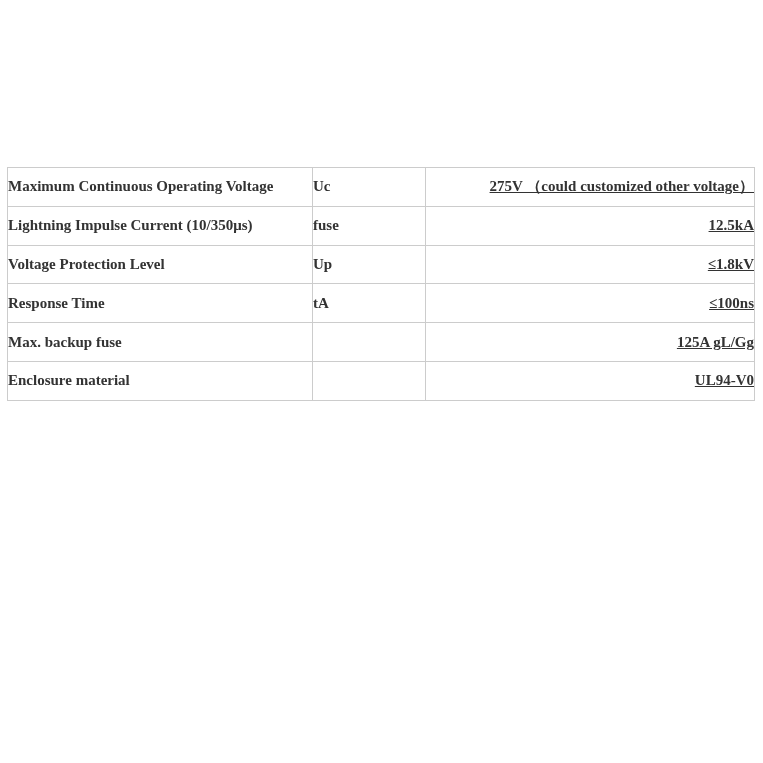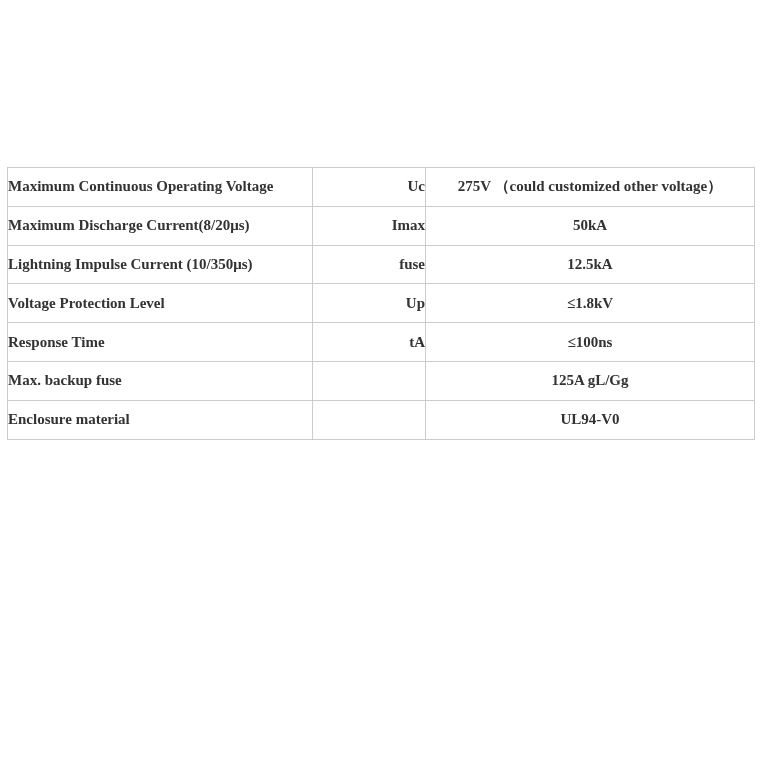--- a/index.html
+++ b/index.html
@@ -36,43 +36,39 @@
     white-space: nowrap;
     overflow: hidden;
   }
   td.col-label {
     width: 304px;
     text-align: left;
     padding-left: 10px;
   }
   td.col-symbol {
     width: 112px;
-    text-align: right;
+    text-align: left;
     margin-left: 12px;
   }
   td.col-value {
-    text-align: center;
+    text-align: right;
     padding-left: 9px;
+    text-decoration: underline;
   }
 </style>
 </head>
 <body>
 
 <div class="spec-table-wrap">
   <table class="spec-table">
     <tbody>
       <tr>
         <td class="col-label">Maximum Continuous Operating Voltage</td>
         <td class="col-symbol">Uc</td>
         <td class="col-value">275V （could customized other voltage）</td>
-      </tr>
-      <tr>
-        <td class="col-label">Maximum Discharge Current(8/20μs)</td>
-        <td class="col-symbol">Imax</td>
-        <td class="col-value">50kA</td>
       </tr>
       <tr>
         <td class="col-label">Lightning Impulse Current (10/350μs)</td>
         <td class="col-symbol">fuse</td>
         <td class="col-value">12.5kA</td>
       </tr>
       <tr>
         <td class="col-label">Voltage Protection Level</td>
         <td class="col-symbol">Up</td>
         <td class="col-value">≤1.8kV</td>

